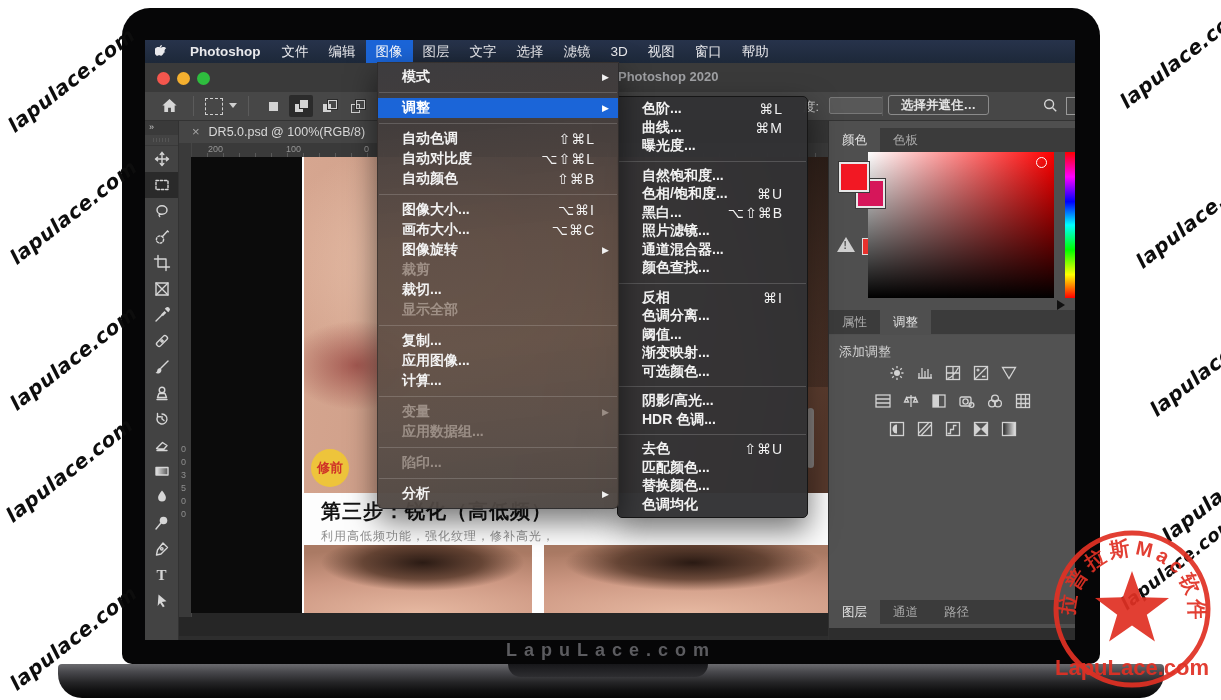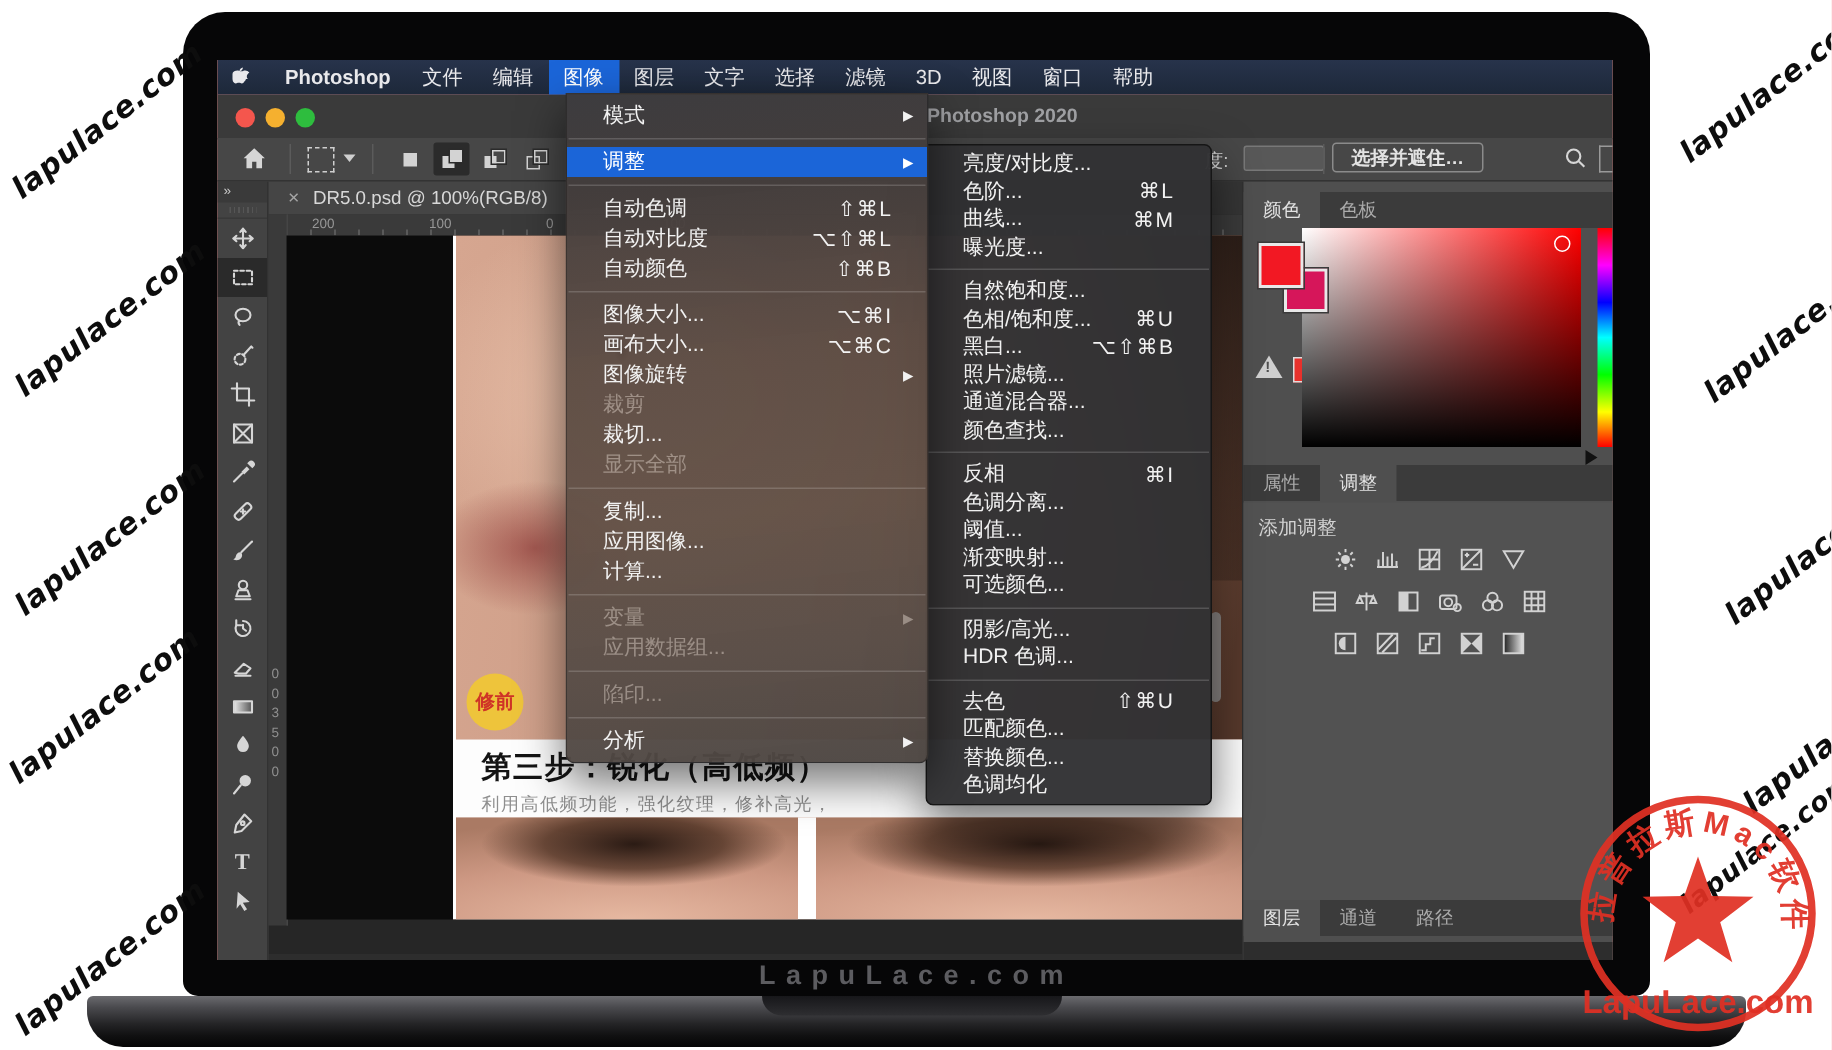--- a/index.html
+++ b/index.html
@@ -19,21 +19,21 @@
           border-radius:28px 28px 10px 10px;z-index:5;}
   .bezel-brand{position:absolute;left:0;right:0;bottom:3px;text-align:center;color:#5c5c60;
                font-size:18px;letter-spacing:7px;font-weight:bold;}
   .base{position:absolute;left:58px;top:664px;width:1106px;height:34px;z-index:6;
         background:linear-gradient(#6b6b6f 0%,#4a4a4e 22%,#242426 55%,#101011 78%,#050505 100%);
         border-radius:4px 4px 24px 24px;}
   .notch{position:absolute;left:450px;top:0;width:200px;height:13px;
          background:linear-gradient(#17171a,#2e2e31);border-radius:0 0 15px 15px;}
 
   
-  .screen{position:absolute;left:23px;top:32px;width:930px;height:600px;background:#fca5a5;
+  .screen{position:absolute;left:23px;top:32px;width:930px;height:600px;background:#be185d;
           overflow:hidden;}
 
   
   .menubar{position:absolute;left:0;top:0;width:930px;height:23px;display:flex;align-items:stretch;
            background:linear-gradient(#27334b,#1d2839);color:#e9e9ec;font-size:13.5px;z-index:40;}
   .apple{width:34px;display:flex;align-items:center;justify-content:center;}
   .mitem{padding:0 10px;display:flex;align-items:center;white-space:nowrap;}
   .mitem.bold{font-weight:bold;padding:0 11px;}
   .mitem.active{background:#1b65d8;color:#fff;}
 
@@ -164,21 +164,21 @@
   
   .menu-drop{position:absolute;left:232px;top:22px;width:240px;z-index:50;padding:4px 0;
      border-radius:0 0 6px 6px;box-shadow:0 12px 30px rgba(0,0,0,.55);border:1px solid rgba(20,20,20,.4);
      background:linear-gradient(174deg,rgba(61,60,63,.98) 0%,rgba(68,62,61,.97) 14%,rgba(90,74,66,.95) 40%,
                 rgba(97,80,70,.95) 62%,rgba(88,77,71,.96) 82%,rgba(77,70,66,.97) 100%);}
   .menu-sub{position:absolute;left:472px;top:56px;width:189px;z-index:49;padding:3px 0;
      border-radius:0 5px 5px 5px;box-shadow:0 12px 30px rgba(0,0,0,.55);border:1px solid #161616;
      background:rgba(50,50,52,.97);}
   .mrow{display:flex;align-items:center;height:20px;padding:0 9px 0 24px;color:#f2f2f2;font-size:14px;white-space:nowrap;}
   .menu-sub .mrow{height:18.5px;padding:0 10px 0 24px;}
-  .mrow .ml{flex:1;}
+  .mrow .ml{flex:1;font-weight:bold;}
   .mrow .ms{margin-right:4px;letter-spacing:1px;}
   .mrow .ma{width:10px;font-size:9px;text-align:right;}
   .mrow.highlight{background:#1b65d8;color:#fff;}
   .mrow.disabled{color:rgba(240,228,220,.42);}
   .msep{height:1px;background:rgba(255,255,255,.17);margin:5px 1px;}
 
   
   .stamp{position:absolute;left:1047px;top:524px;z-index:70;}
 </style>
 </head>
@@ -688,25 +688,20 @@
           <div class="msep"></div>
           <div class="mrow">
             <span class="ml">分析</span>
             <span class="ms"></span>
             <span class="ma">▶</span>
           </div>
         </div>
 
       <div class="menu-sub">
 
-      <div class="mrow">
-            <span class="ml">亮度/对比度...</span>
-            <span class="ms"></span>
-            <span class="ma"></span>
-          </div>
           <div class="mrow">
             <span class="ml">色阶...</span>
             <span class="ms">⌘L</span>
             <span class="ma"></span>
           </div>
           <div class="mrow">
             <span class="ml">曲线...</span>
             <span class="ms">⌘M</span>
             <span class="ma"></span>
           </div>

